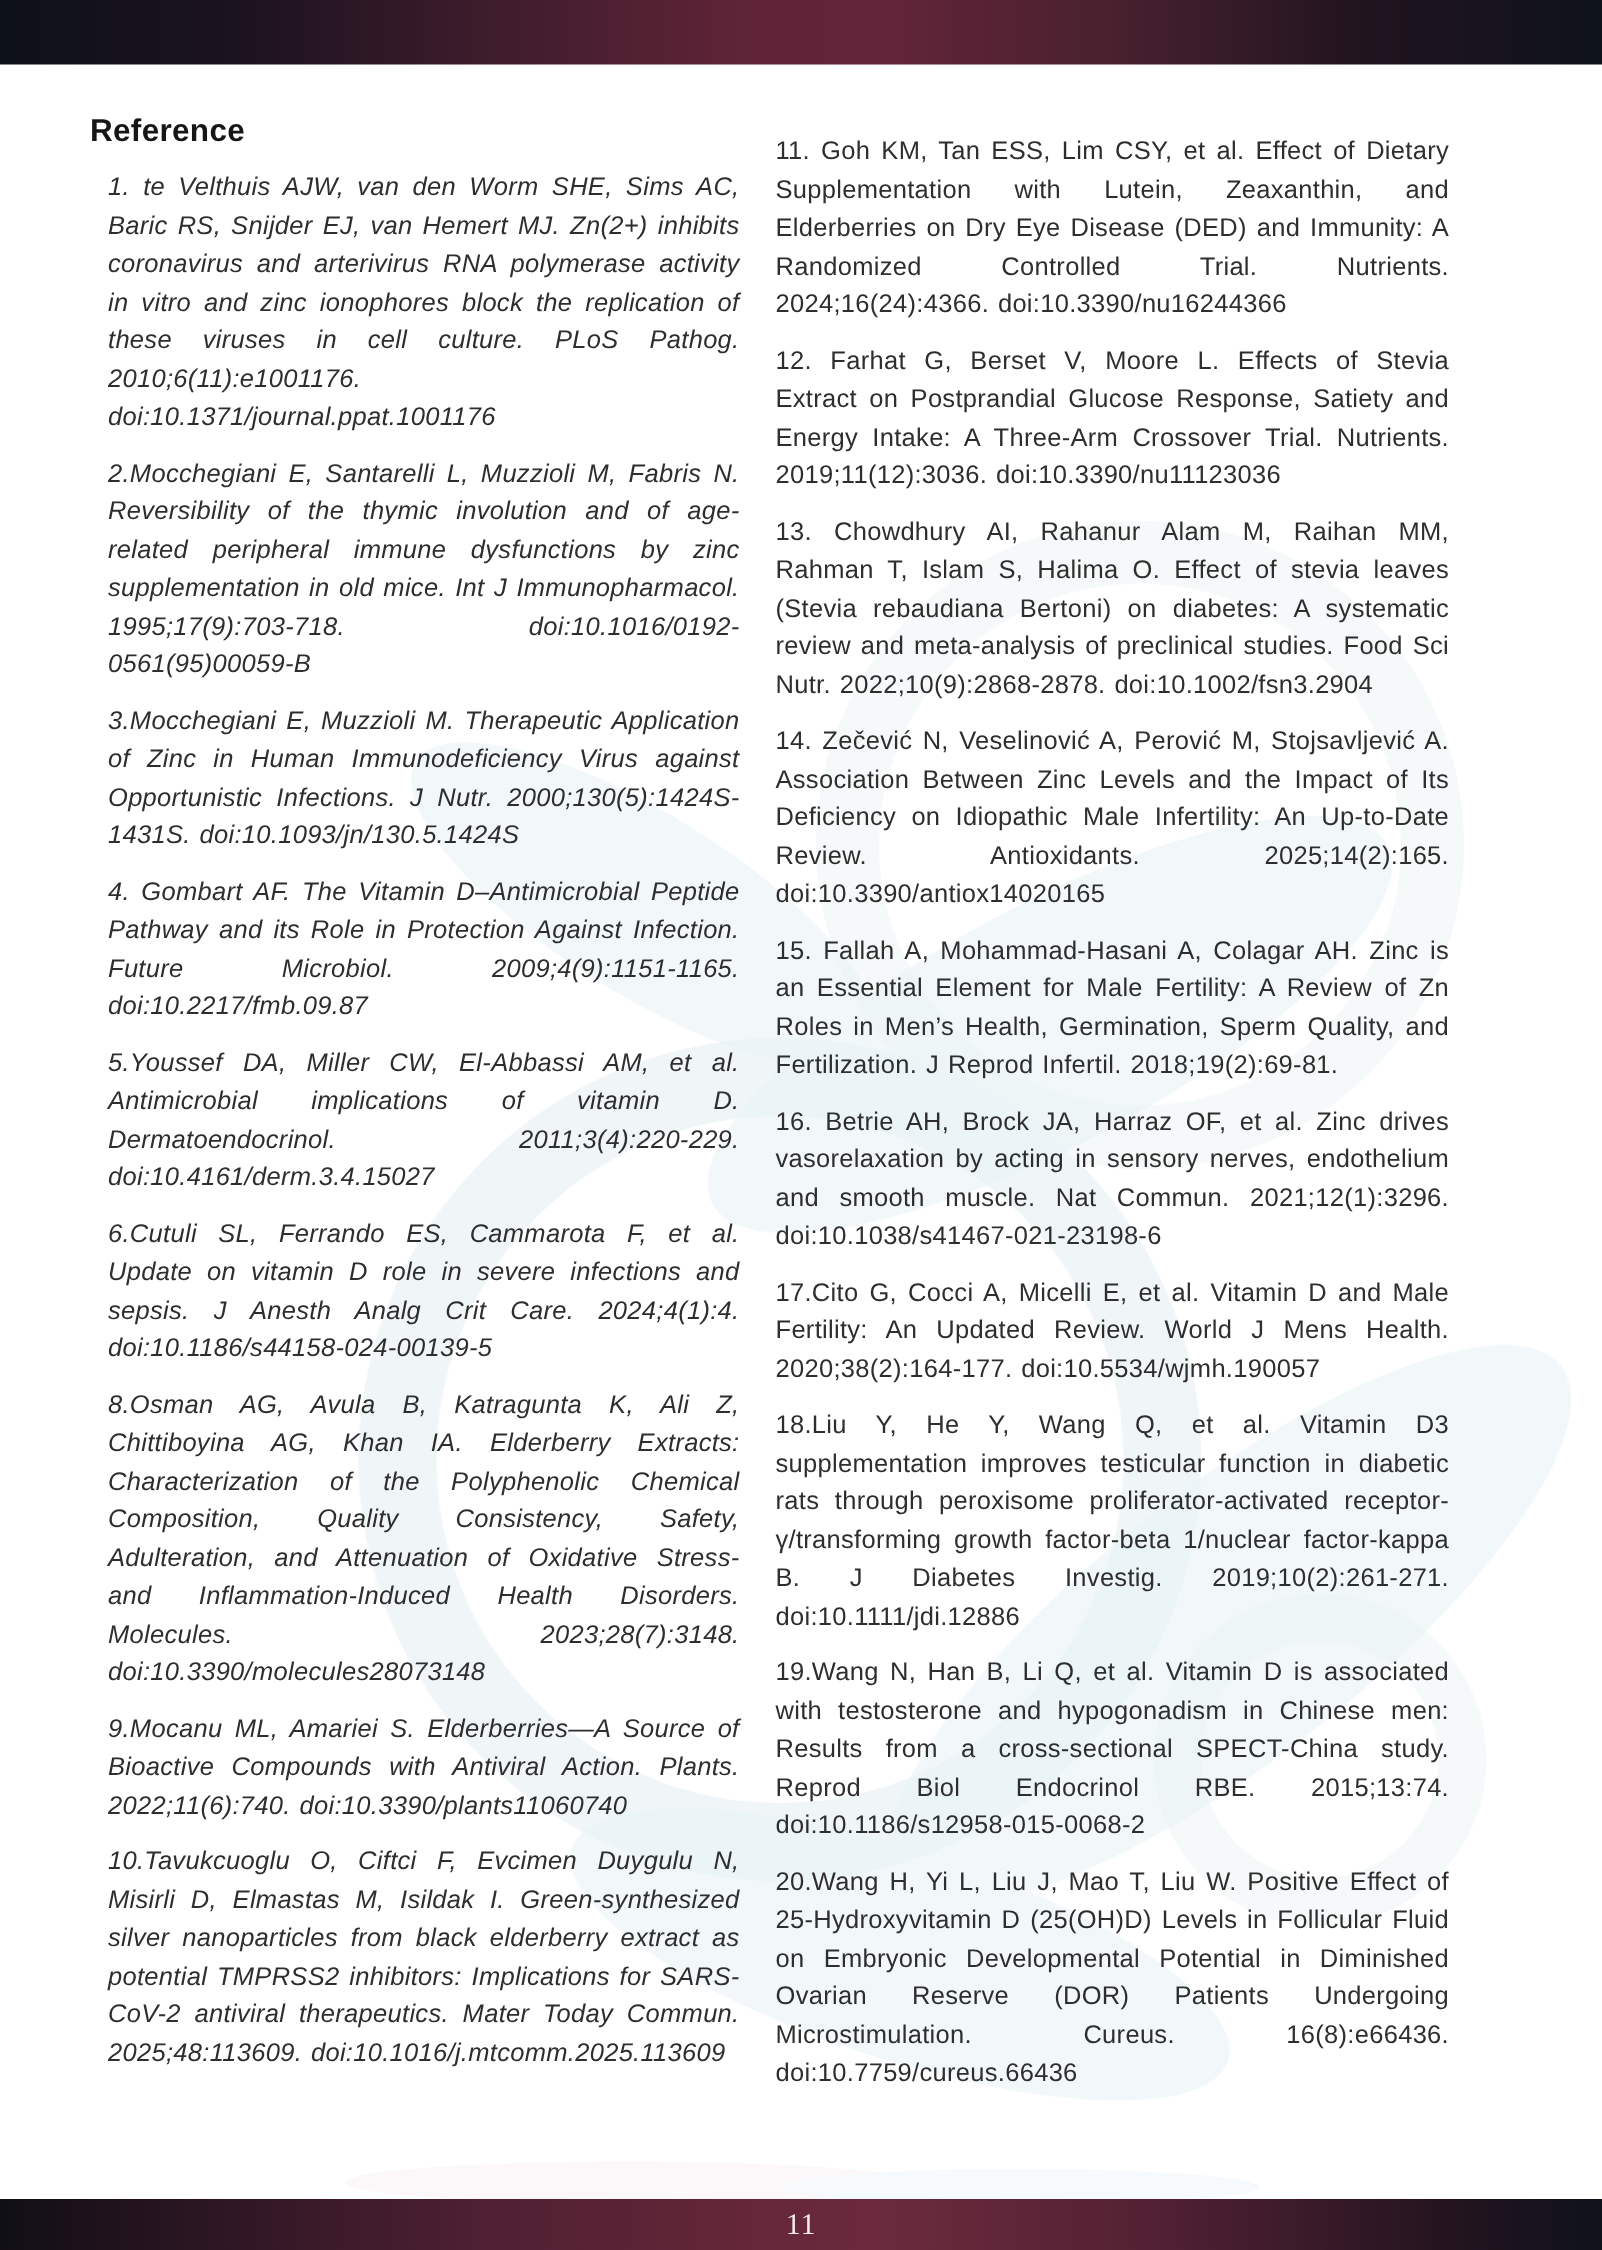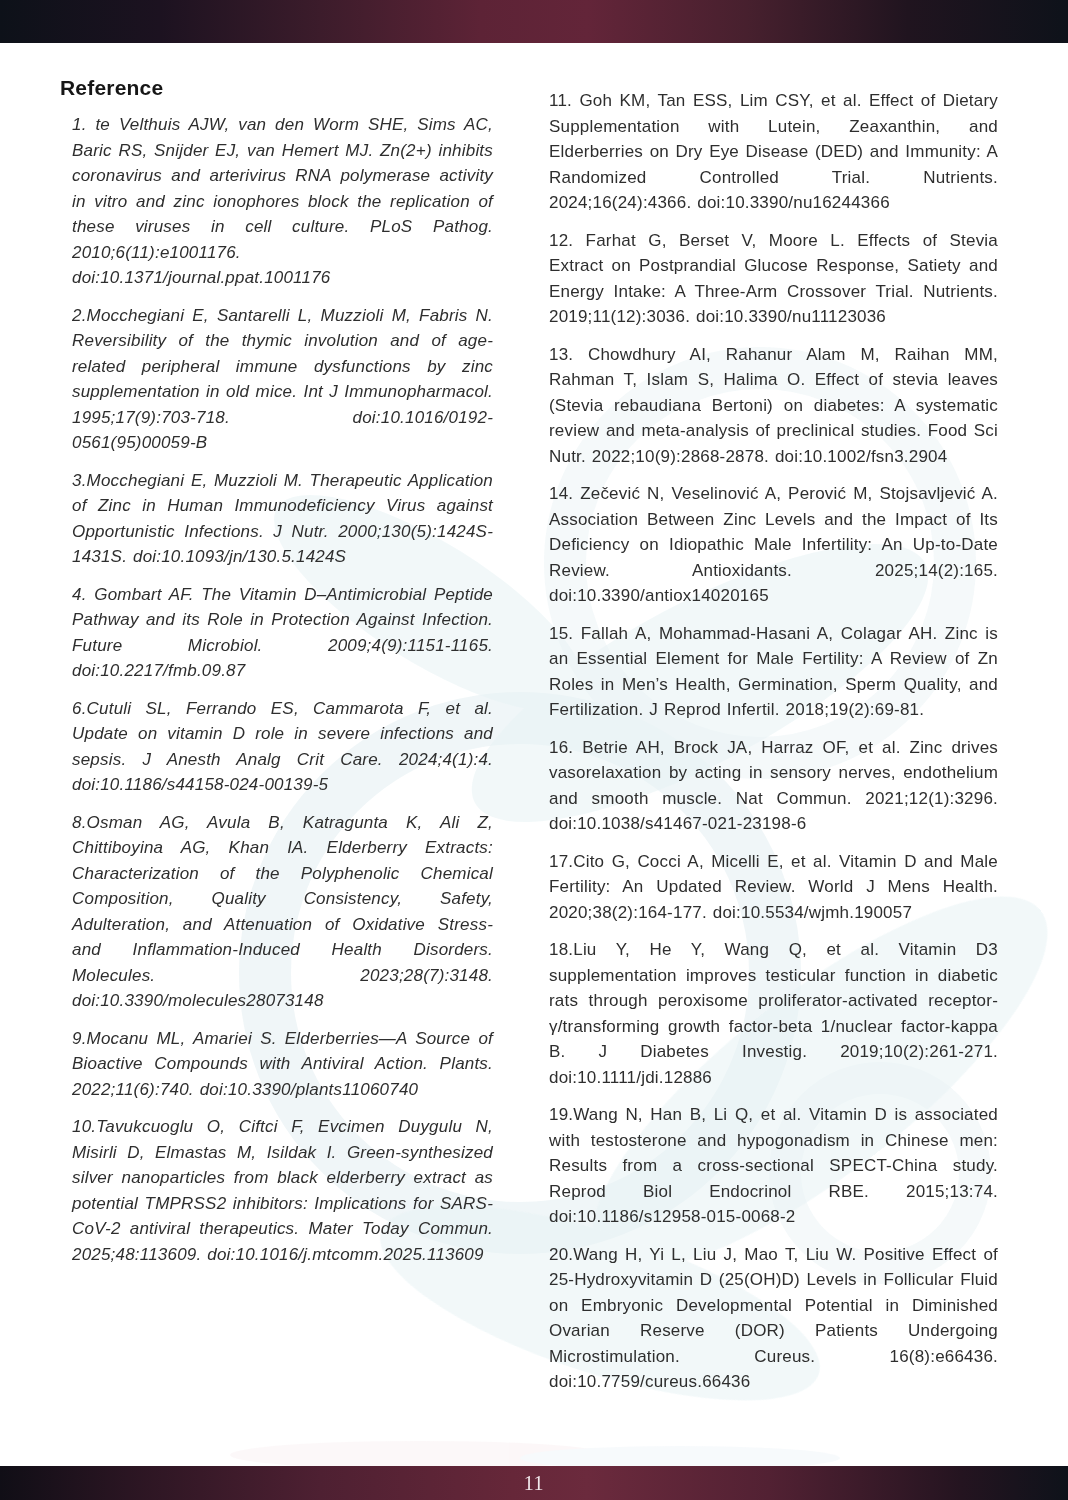--- a/index.html
+++ b/index.html
@@ -57,21 +57,20 @@
     position: absolute;
     top: 0; left: 0;
     z-index: 0;
     pointer-events: none;
   }
   .columns {
     position: relative;
     z-index: 1;
     display: flex;
     align-items: flex-start;
-    gap: 32px;
     padding: 33px 58px 0 60px;
   }
   .col { min-width: 0; }
   .col-left  { width: 445px; flex: 0 0 445px; }
   .col-right { width: 473px; flex: 0 0 473px; }
   .heading {
     margin: 0 0 10px 0;
     font-size: 21px;
     font-weight: 700;
     color: #161616;
@@ -116,20 +115,21 @@
     </svg>
 
     <div class="columns">
 
       <section class="col col-left">
         <h1 class="heading">Reference</h1>
         <p class="ref">1. te Velthuis AJW, van den Worm SHE, Sims AC, Baric RS, Snijder EJ, van Hemert MJ. Zn(2+) inhibits coronavirus and arterivirus RNA polymerase activity in vitro and zinc ionophores block the replication of these viruses in cell culture. PLoS Pathog. 2010;6(11):e1001176. doi:10.1371/journal.ppat.1001176</p>
         <p class="ref">2.Mocchegiani E, Santarelli L, Muzzioli M, Fabris N. Reversibility of the thymic involution and of age-related peripheral immune dysfunctions by zinc supplementation in old mice. Int J Immunopharmacol. 1995;17(9):703-718. doi:10.1016/0192-0561(95)00059-B</p>
         <p class="ref">3.Mocchegiani E, Muzzioli M. Therapeutic Application of Zinc in Human Immunodeficiency Virus against Opportunistic Infections. J Nutr. 2000;130(5):1424S-1431S. doi:10.1093/jn/130.5.1424S</p>
         <p class="ref">4. Gombart AF. The Vitamin D–Antimicrobial Peptide Pathway and its Role in Protection Against Infection. Future Microbiol. 2009;4(9):1151-1165. doi:10.2217/fmb.09.87</p>
+        <p class="ref">5.Youssef DA, Miller CW, El-Abbassi AM, et al. Antimicrobial implications of vitamin D. Dermatoendocrinol. 2011;3(4):220-229. doi:10.4161/derm.3.4.15027</p>
         <p class="ref">6.Cutuli SL, Ferrando ES, Cammarota F, et al. Update on vitamin D role in severe infections and sepsis. J Anesth Analg Crit Care. 2024;4(1):4. doi:10.1186/s44158-024-00139-5</p>
         <p class="ref">8.Osman AG, Avula B, Katragunta K, Ali Z, Chittiboyina AG, Khan IA. Elderberry Extracts: Characterization of the Polyphenolic Chemical Composition, Quality Consistency, Safety, Adulteration, and Attenuation of Oxidative Stress- and Inflammation-Induced Health Disorders. Molecules. 2023;28(7):3148. doi:10.3390/molecules28073148</p>
         <p class="ref">9.Mocanu ML, Amariei S. Elderberries—A Source of Bioactive Compounds with Antiviral Action. Plants. 2022;11(6):740. doi:10.3390/plants11060740</p>
         <p class="ref">10.Tavukcuoglu O, Ciftci F, Evcimen Duygulu N, Misirli D, Elmastas M, Isildak I. Green-synthesized silver nanoparticles from black elderberry extract as potential TMPRSS2 inhibitors: Implications for SARS-CoV-2 antiviral therapeutics. Mater Today Commun. 2025;48:113609. doi:10.1016/j.mtcomm.2025.113609</p>
       </section>
 
       <section class="col col-right">
         <p class="ref">11. Goh KM, Tan ESS, Lim CSY, et al. Effect of Dietary Supplementation with Lutein, Zeaxanthin, and Elderberries on Dry Eye Disease (DED) and Immunity: A Randomized Controlled Trial. Nutrients. 2024;16(24):4366. doi:10.3390/nu16244366</p>
         <p class="ref">12. Farhat G, Berset V, Moore L. Effects of Stevia Extract on Postprandial Glucose Response, Satiety and Energy Intake: A Three-Arm Crossover Trial. Nutrients. 2019;11(12):3036. doi:10.3390/nu11123036</p>
         <p class="ref">13. Chowdhury AI, Rahanur Alam M, Raihan MM, Rahman T, Islam S, Halima O. Effect of stevia leaves (Stevia rebaudiana Bertoni) on diabetes: A systematic review and meta-analysis of preclinical studies. Food Sci Nutr. 2022;10(9):2868-2878. doi:10.1002/fsn3.2904</p>

